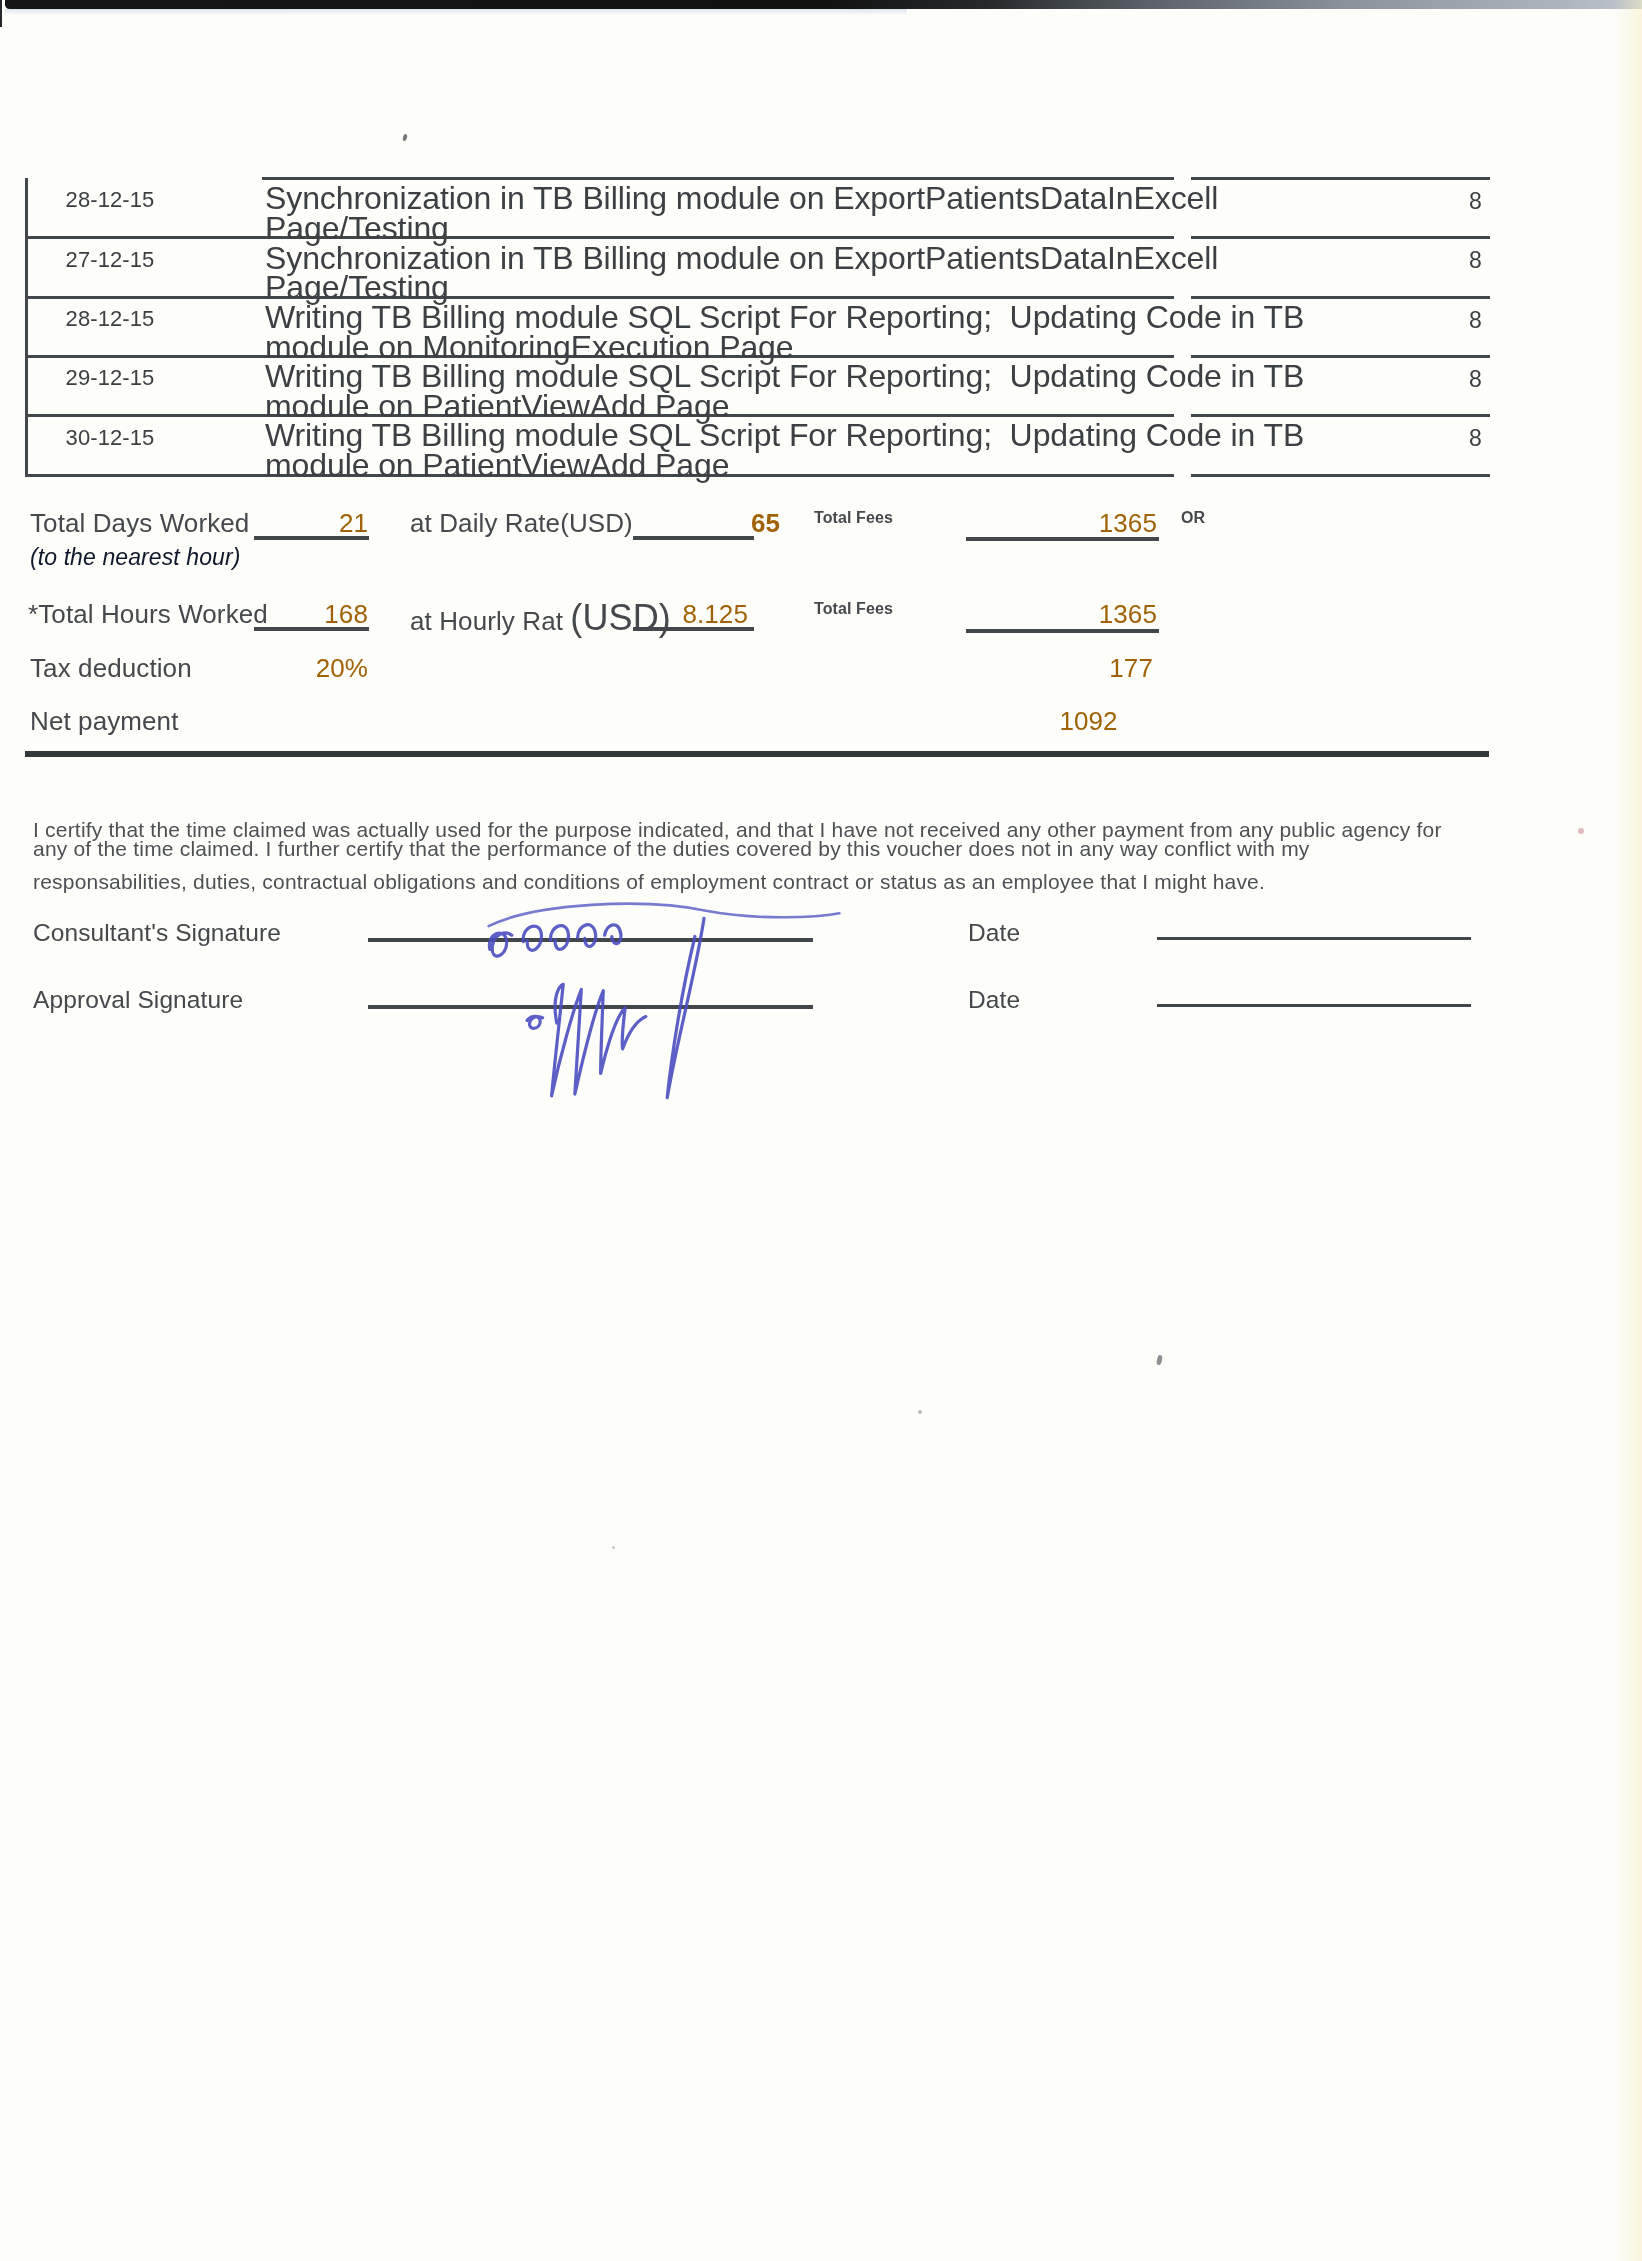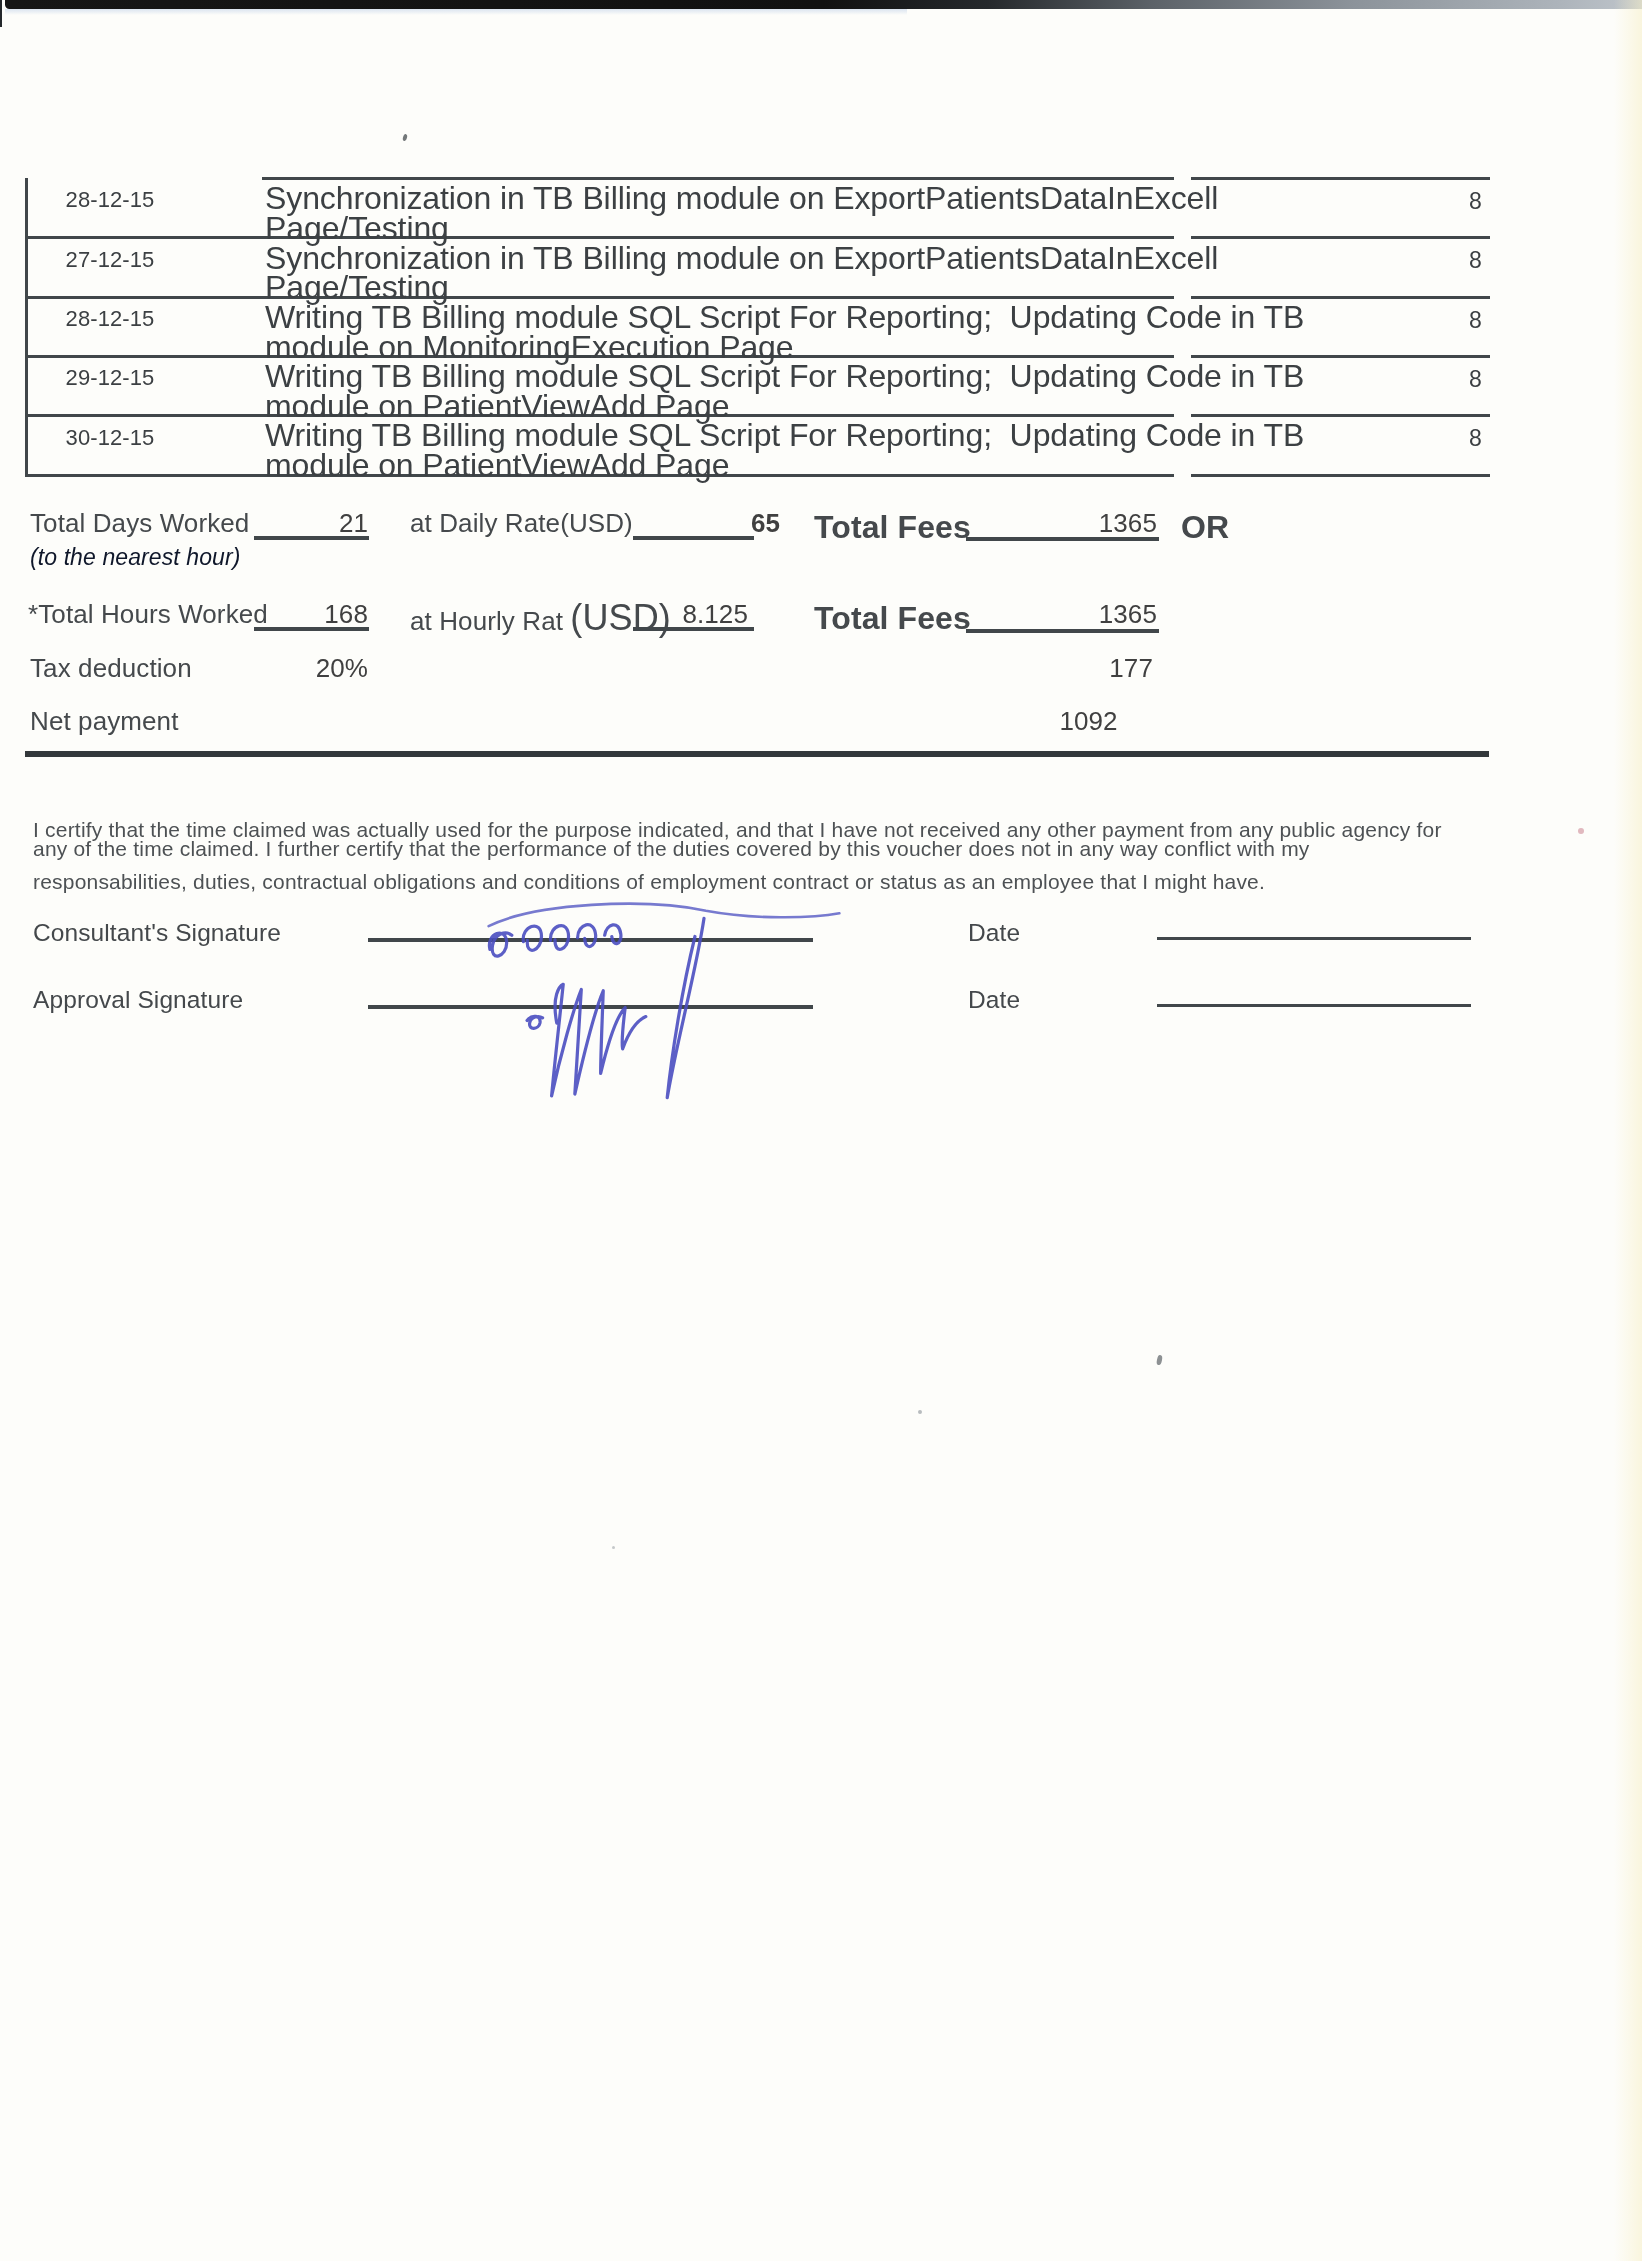--- a/index.html
+++ b/index.html
@@ -9,22 +9,22 @@
     font-family:"Liberation Sans","DejaVu Sans",sans-serif;
     color:#3c4043;
   }
   .abs{position:absolute;}
   .line{position:absolute;background:#41474a;}
   .txt{position:absolute;white-space:pre;color:#3c4043;letter-spacing:0.1px;}
   .t-date{font-size:22px;width:142px;text-align:center;}
   .t-desc{font-size:32px;letter-spacing:-0.1px;}
   .t-hours{font-size:23px;width:90px;text-align:right;}
   .lbl{font-size:26px;color:#45494c;}
-  .val{font-size:26px;text-align:right;color:#404040;}
-  .bold{font-weight:bold;font-size:32px;}
+  .val{font-size:26px;text-align:right;color:#a16207;}
+  .bold{font-weight:bold;font-size:16px;}
   .italic{font-style:italic;font-size:23px;color:#0f172a;}
   .usd-big{font-size:36px;}
   .cert{font-size:21px;color:#4d5154;letter-spacing:0.2px;white-space:nowrap;}
   .sig-lbl{font-size:24.5px;color:#44484b;}
   .ink{stroke:#4a4ec0;fill:none;stroke-linecap:round;stroke-linejoin:round;}
   .speck{position:absolute;border-radius:50%;}
 </style>
 </head>
 <body>
 

